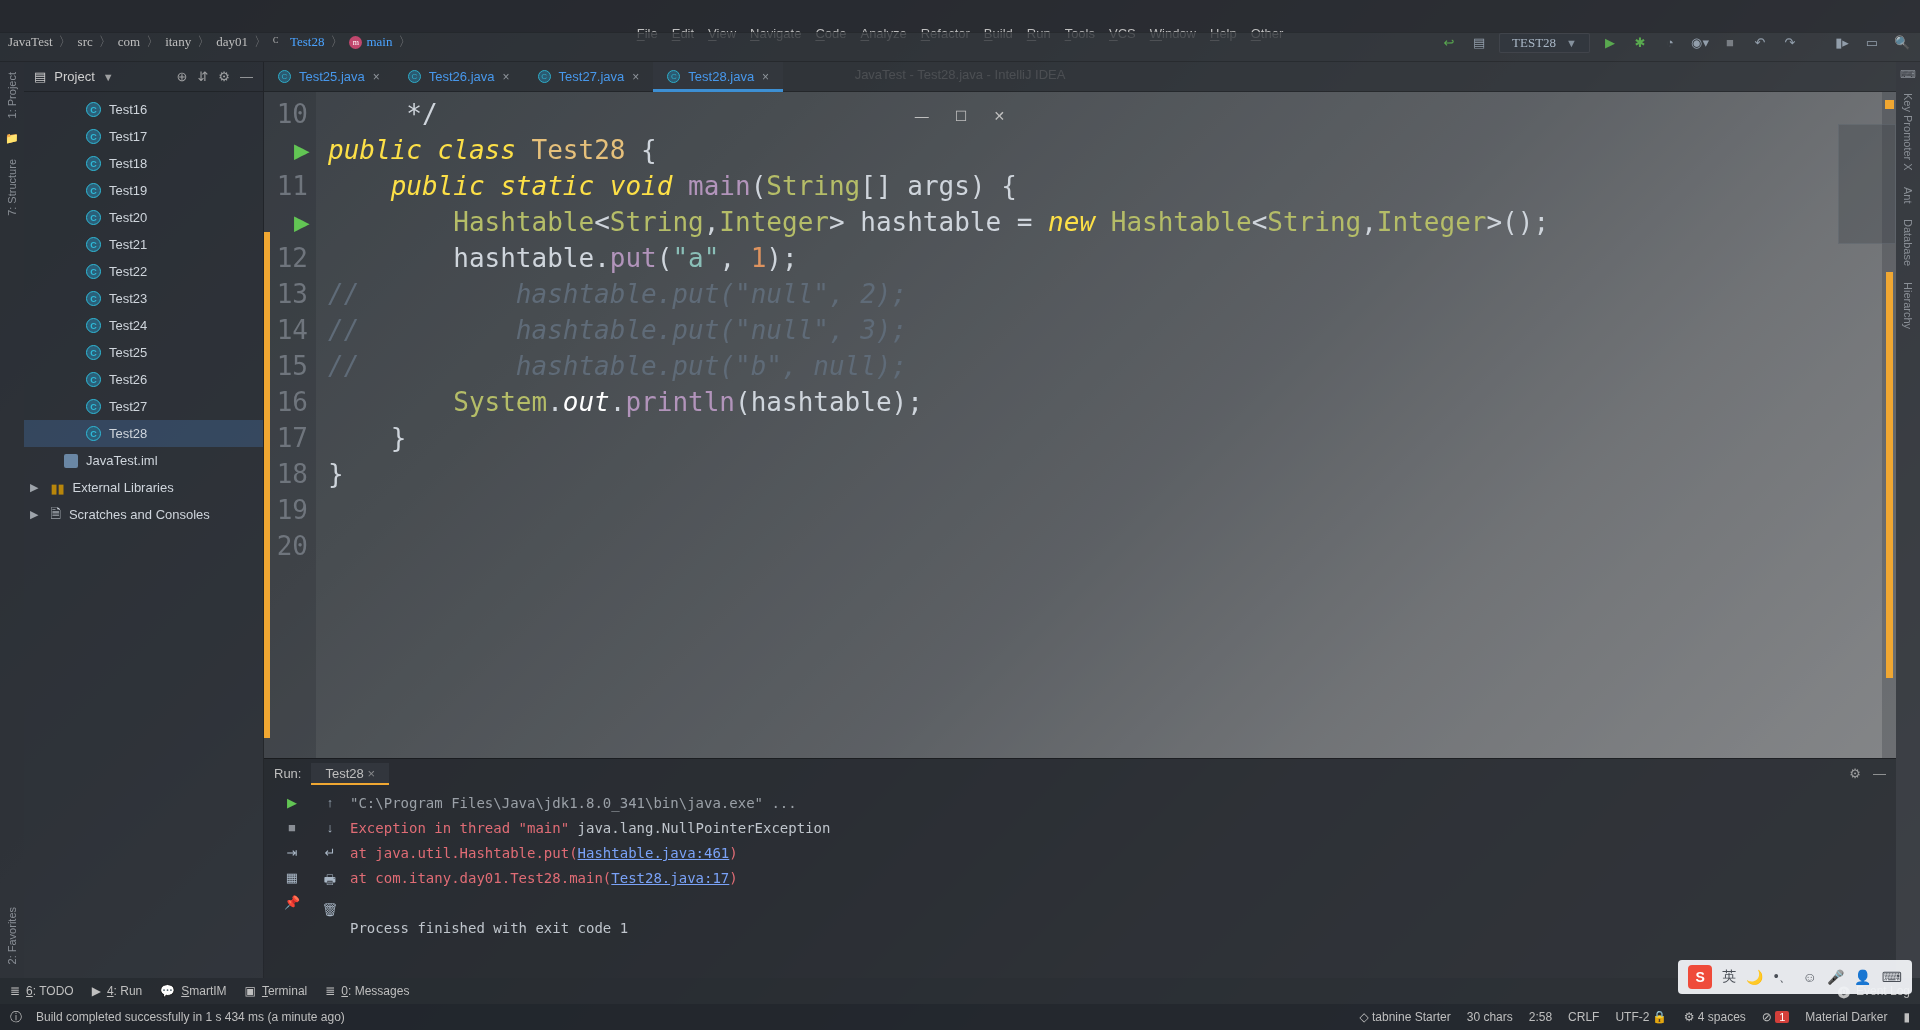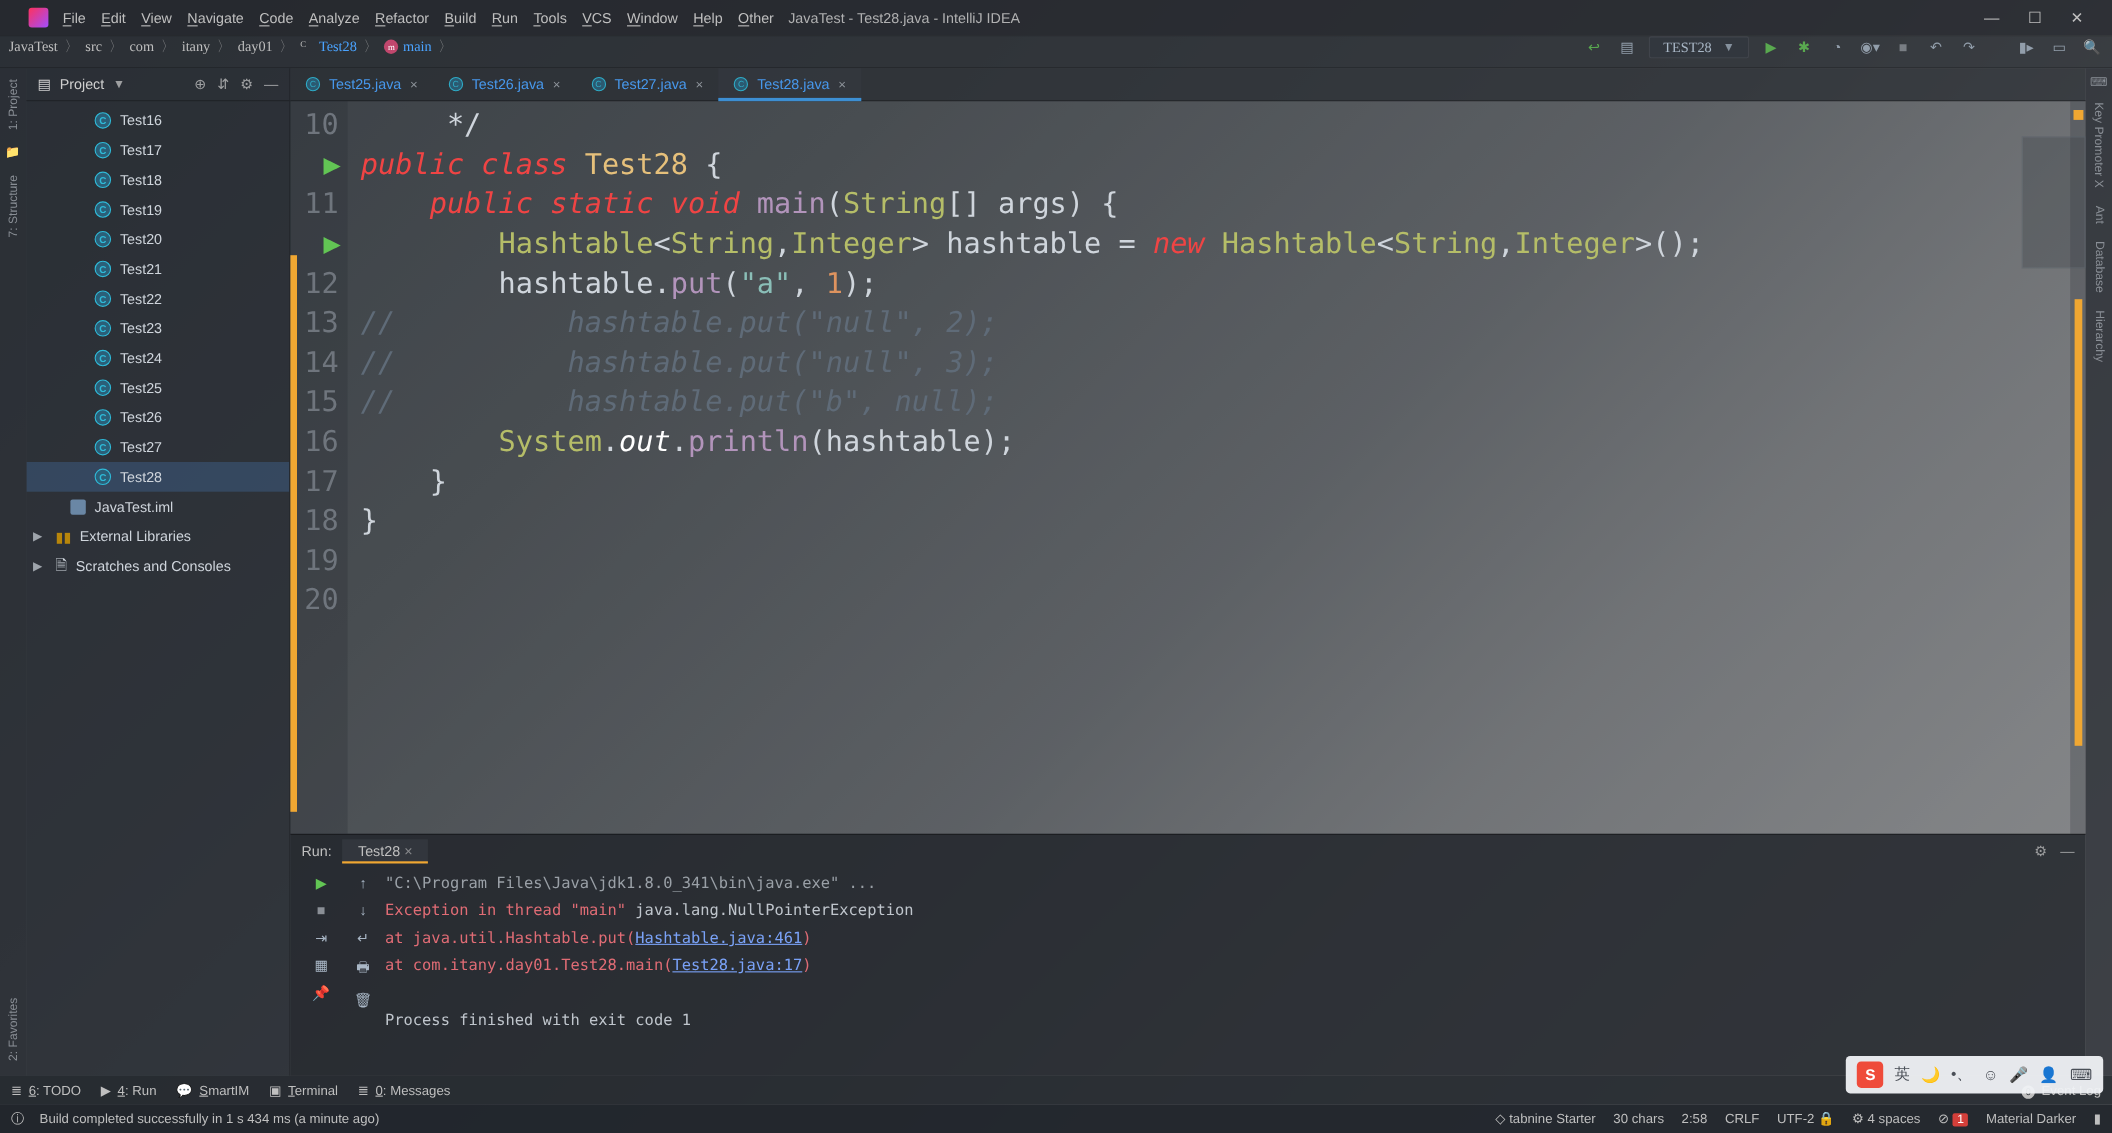--- a/index.html
+++ b/index.html
@@ -1,21 +1,21 @@
 <!DOCTYPE html>
 <html><head>
 <meta charset="utf-8">
 <style>
 *{box-sizing:border-box;margin:0;padding:0;}
 html,body{width:1920px;height:1030px;overflow:hidden;font-family:"Segoe UI",Arial,sans-serif;font-size:13px;color:#a9b7c6;background:#2b2b2b;}
 body{position:relative;background:linear-gradient(135deg,#4a5159 0%,#6a6f73 30%,#8f9296 55%,#b5b6b8 70%,#cfcfd0 85%,#e3e2e2 100%);}
 .ide{position:absolute;inset:0;background:rgba(30,35,40,.45);display:flex;flex-direction:column;}
 
 
-.titlebar{height:32px;display:flex;align-items:center;gap:13px;padding:0 26px;background:rgba(35,38,44,.85);color:#bfbfbf;}
+.titlebar{height:32px;display:flex;align-items:center;gap:26px;padding:0 26px;background:rgba(35,38,44,.85);color:#bfbfbf;flex-direction:column;}
 .titlebar .logo{width:18px;height:18px;border-radius:3px;background:linear-gradient(135deg,#fe315d,#a14eff);display:inline-block;}
 .titlebar .menus{display:flex;gap:14px;}
 .titlebar .menus span{cursor:default;}
 .titlebar .menus u{text-decoration:underline;text-underline-offset:2px;}
 .titlebar .title{flex:1;text-align:left;color:#bfbfbf;opacity:.9;}
 .titlebar .winbtns{display:flex;gap:26px;color:#bfbfbf;font-size:14px;}
 
 
 .navbar{height:30px;display:flex;align-items:flex-start;padding:0 8px;background:rgba(40,44,50,.75);border-top:1px solid rgba(0,0,0,.2);border-bottom:1px solid rgba(0,0,0,.2);font-family:Liberation Serif, serif;}
 .breadcrumbs{display:flex;align-items:center;gap:6px;color:#bfbfbf;}
@@ -56,21 +56,21 @@
 .tab.active{background:rgba(55,60,68,.45);}
 .tab.active::after{content:"";position:absolute;left:0;right:0;bottom:-1px;height:3px;background:#3f9ae5;}
 
 
 .code-area{flex:1;display:flex;font-family:Consolas,monospace;font-size:26px;line-height:36px;position:relative;}
 .gutter{width:52px;text-align:right;padding:4px 8px 4px 4px;color:#6f757d;background:rgba(40,44,50,.28);position:relative;}
 .gutter .mark-bar{position:absolute;left:0;top:140px;bottom:20px;width:6px;background:#f0a732;}
 .gutter .run-g{color:#62c554;display:inline-block;width:12px;margin-right:2px;}
 .code{flex:1;padding:4px 0 4px 12px;position:relative;}
 .code pre{margin:0;font-family:inherit;}
-.kw{color:#ef4444;font-style:italic;margin-top:24px;}
+.kw{color:#fde047;font-style:italic;margin-top:24px;}
 .ty{color:#b5bd68;}
 .id{color:#cfd5dc;}
 .mth{color:#b294bb;}
 .fld{color:#ffffff;font-style:italic;}
 .str{color:#8abeb7;}
 .num{color:#de935f;}
 .pun{color:#cfd5dc;}
 .com{color:#5f6b78;font-style:italic;}
 .clsname{color:#e6c07b;}
 

